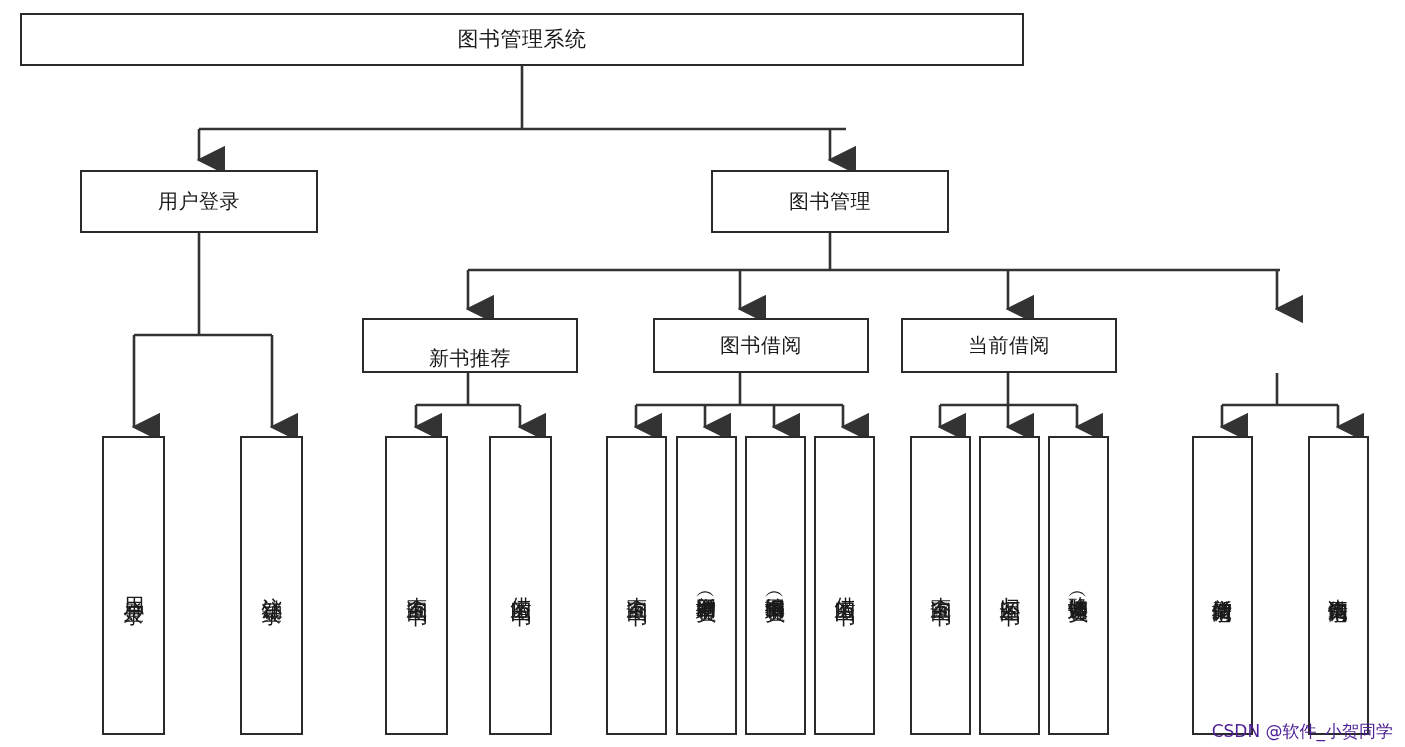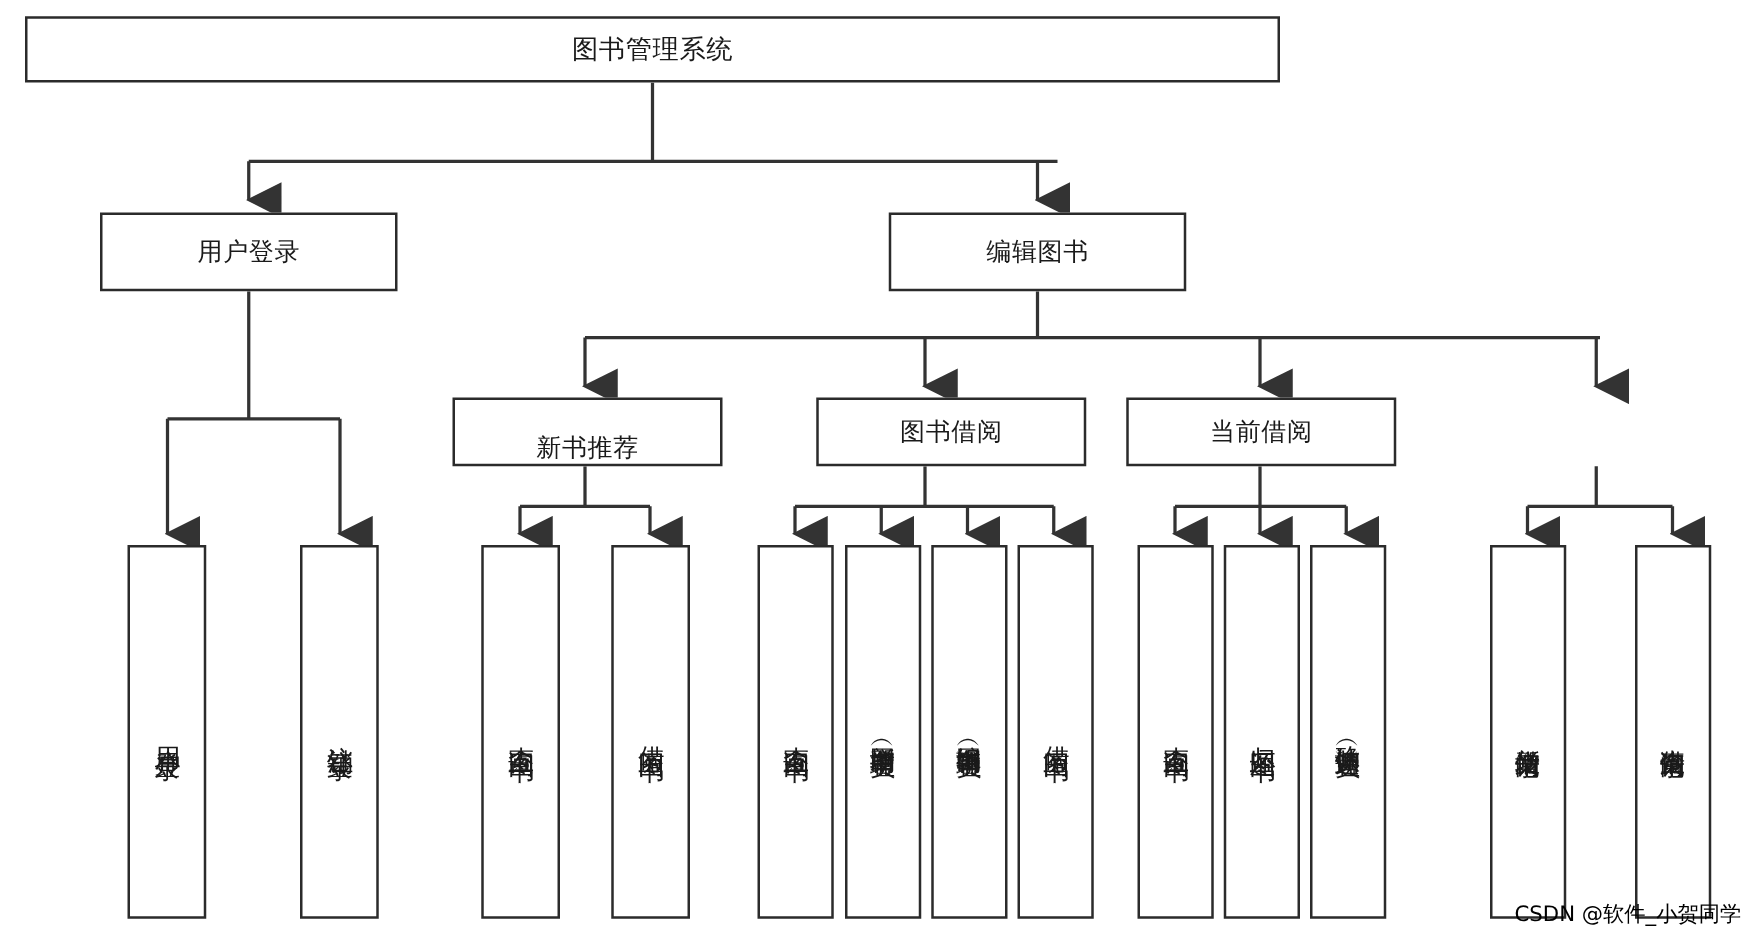--- a/index.html
+++ b/index.html
@@ -61,21 +61,21 @@
   }
   .node.leaf.tight .label {
     font-size: 20px;
     letter-spacing: 1px;
   }
   .watermark {
     position: absolute;
     right: 12px;
     bottom: 4px;
     font-size: 17px;
-    color: #000000;
+    color: #4c1d95;
     white-space: nowrap;
     font-family: "DejaVu Sans", "Liberation Sans", sans-serif;
   }
 </style>
 </head>
 <body>
 
 <div id="canvas">
 
   <svg class="wires" viewBox="0 0 1405 747" xmlns="http://www.w3.org/2000/svg">
@@ -129,21 +129,21 @@
   </svg>
 
   <div class="node root" style="left:20px; top:13px; width:1004px; height:53px;">
     <span class="label">图书管理系统</span>
   </div>
 
   <div class="node level1" style="left:80px; top:170px; width:238px; height:63px;">
     <span class="label">用户登录</span>
   </div>
   <div class="node level1" style="left:711px; top:170px; width:238px; height:63px;">
-    <span class="label">编辑图书</span>
+    <span class="label">图书管理</span>
   </div>
 
   <div class="node level2" style="left:362px; top:318px; width:216px; height:55px;align-items:flex-end;">
     <span class="label">新书推荐</span>
   </div>
   <div class="node level2" style="left:653px; top:318px; width:216px; height:55px;">
     <span class="label">图书借阅</span>
   </div>
   <div class="node level2" style="left:901px; top:318px; width:216px; height:55px;justify-content:center;">
     <span class="label">当前借阅</span>

